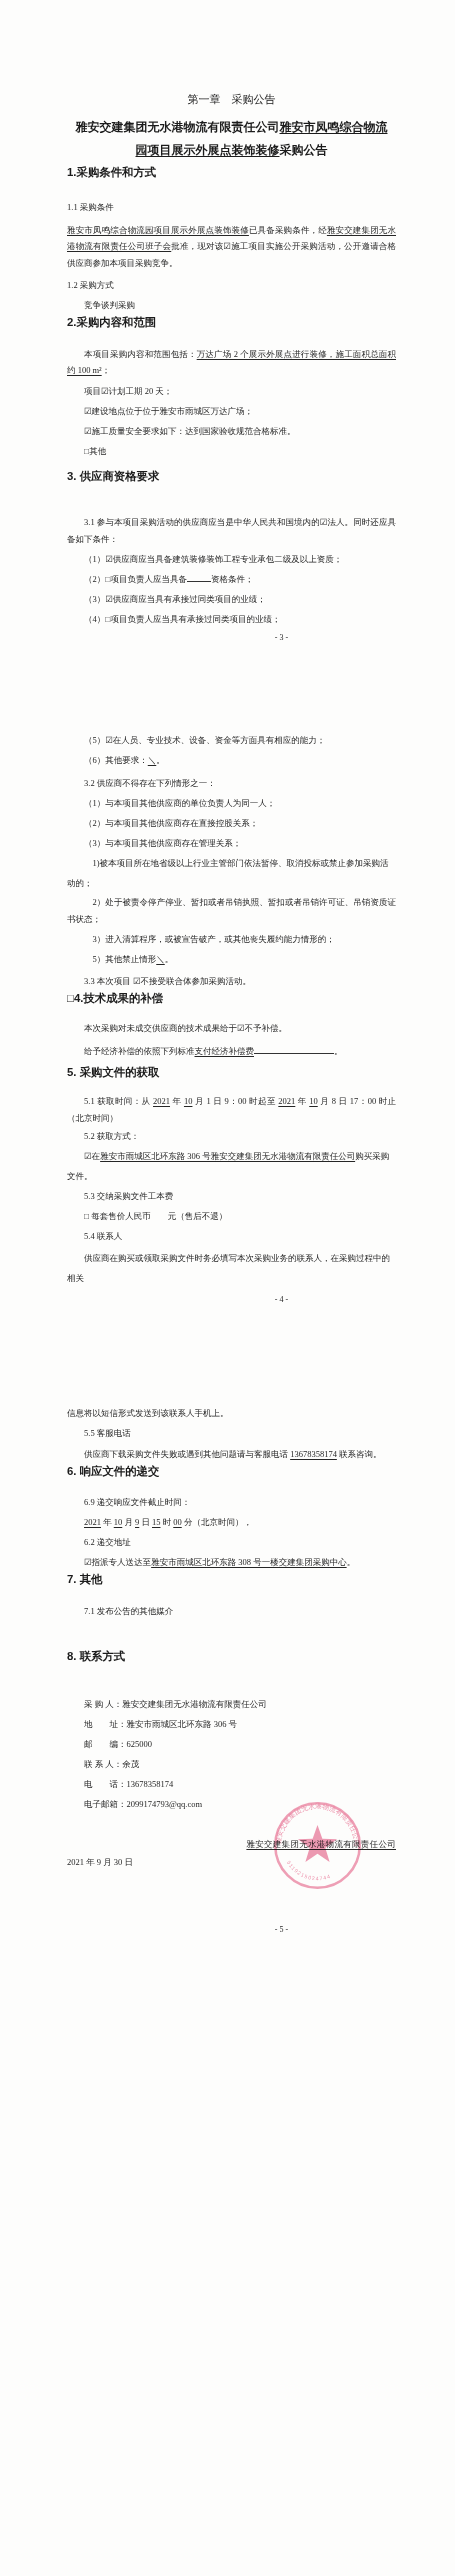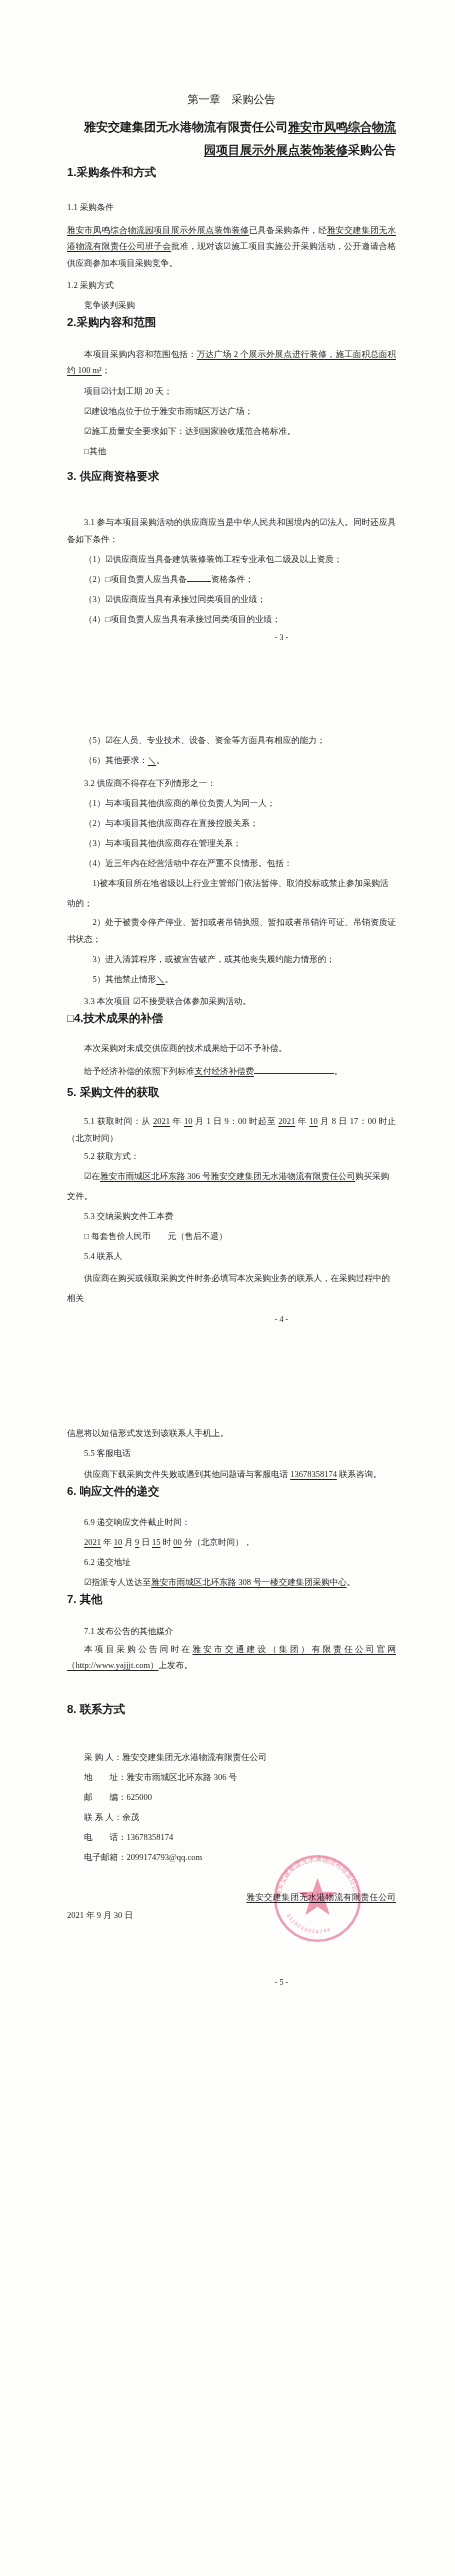--- a/index.html
+++ b/index.html
@@ -7,21 +7,21 @@
     width:456px;height:2576px;overflow:hidden;
     background:#fdfdfc;color:#262626;
     font-family:"Liberation Serif","DejaVu Serif",serif;
     font-size:8.5px;
   }
   .content{padding:0 60px 0 67px;position:relative;}
   .spacer-top{height:92px;}
   .chapter{font-family:"Liberation Sans","DejaVu Sans",sans-serif;font-weight:normal;
     font-size:11px;line-height:15px;text-align:center;color:#1c1c1c;}
   .title-line{font-family:"Liberation Sans","DejaVu Sans",sans-serif;font-weight:bold;
-    font-size:12px;line-height:23px;text-align:right;white-space:nowrap;color:#1c1c1c;}
+    font-size:12px;line-height:23px;text-align:center;white-space:nowrap;color:#1c1c1c;}
   .title-wrap{margin-top:9px;}
   .h{font-family:"Liberation Sans","DejaVu Sans",sans-serif;font-weight:bold;
     font-size:11.4px;line-height:15px;color:#1c1c1c;}
   .ln{line-height:20px;}
   .para{line-height:16.5px;text-align:justify;}
   .ind{text-indent:2em;}
   .ind3{text-indent:3em;}
   .u, .u span{text-decoration:underline;text-underline-offset:1.7px;text-decoration-thickness:0.6px;}
   .blank{display:inline-block;border-bottom:0.6px solid #333;height:8px;vertical-align:baseline;}
   .pageno{font-size:8px;line-height:17px;text-align:center;position:relative;left:50px;}
@@ -74,21 +74,20 @@
 
   <div class="pageno">- 3 -</div>
   <div class="gap-page3"></div>
 
   <div class="ln ind"><span>（5）☑在人员、专业技术、设备、资金等方面具有相应的能力；</span></div>
   <div class="ln ind"><span>（6）其他要求：</span><span class="u">＼</span><span>。</span></div>
   <div class="ln ind mt4">3.2 供应商不得存在下列情形之一：</div>
   <div class="ln ind">（1）与本项目其他供应商的单位负责人为同一人；</div>
   <div class="ln ind">（2）与本项目其他供应商存在直接控股关系；</div>
   <div class="ln ind">（3）与本项目其他供应商存在管理关系；</div>
-  <div class="ln ind">（4）近三年内在经营活动中存在严重不良情形。包括：</div>
   <div class="ln ind3 mt2">1)被本项目所在地省级以上行业主管部门依法暂停、取消投标或禁止参加采购活动的；</div>
   <div class="para ind3 mt3">2）处于被责令停产停业、暂扣或者吊销执照、暂扣或者吊销许可证、吊销资质证书状态；</div>
   <div class="ln ind3 mt3">3）进入清算程序，或被宣告破产，或其他丧失履约能力情形的；</div>
   <div class="ln ind3"><span>5）其他禁止情形</span><span class="u">＼</span><span>。</span></div>
   <div class="ln ind mt3">3.3 本次项目 ☑不接受联合体参加采购活动。</div>
 
   <div class="h">□4.技术成果的补偿</div>
   <div class="ln ind mt22">本次采购对未成交供应商的技术成果给于☑不予补偿。</div>
   <div class="ln ind mt5"><span>给予经济补偿的依照下列标准</span><span class="u">支付经济补偿费</span><span class="blank" style="width: 80px;"></span><span>。</span></div>
 
@@ -109,21 +108,20 @@
   <div class="ln ind mt3"><span>供应商下载采购文件失败或遇到其他问题请与客服电话 </span><span class="u">13678358174</span><span> 联系咨询。</span></div>
 
   <div class="h">6. 响应文件的递交</div>
   <div class="ln ind mt22">6.9 递交响应文件截止时间：</div>
   <div class="ln ind"><span class="u">2021</span><span> 年 </span><span class="u">10</span><span> 月 </span><span class="u">9</span><span> 日 </span><span class="u">15</span><span> 时 </span><span class="u">00</span><span> 分（北京时间），</span></div>
   <div class="ln ind">6.2 递交地址</div>
   <div class="ln ind"><span>☑指派专人送达至</span><span class="u">雅安市雨城区北环东路 308 号一楼交建集团采购中心</span><span>。</span></div>
 
   <div class="h mt2">7. 其他</div>
   <div class="ln ind mt24">7.1 发布公告的其他媒介</div>
-  <div class="para ind mt2"><span>本项目采购公告同时在</span><span class="u">雅安市交通建设（集团）有限责任公司官网（http://www.yajjjt.com）</span><span>上发布。</span></div>
 
   <div class="h mt50">8. 联系方式</div>
   <div class="mt26">
     <div class="contact-row">
       <span class="contact-label">采 购 人：</span><span>雅安交建集团无水港物流有限责任公司</span>
     </div>
     <div class="contact-row">
       <span class="contact-label">地　　址：</span><span>雅安市雨城区北环东路 306 号</span>
     </div>
     <div class="contact-row">

